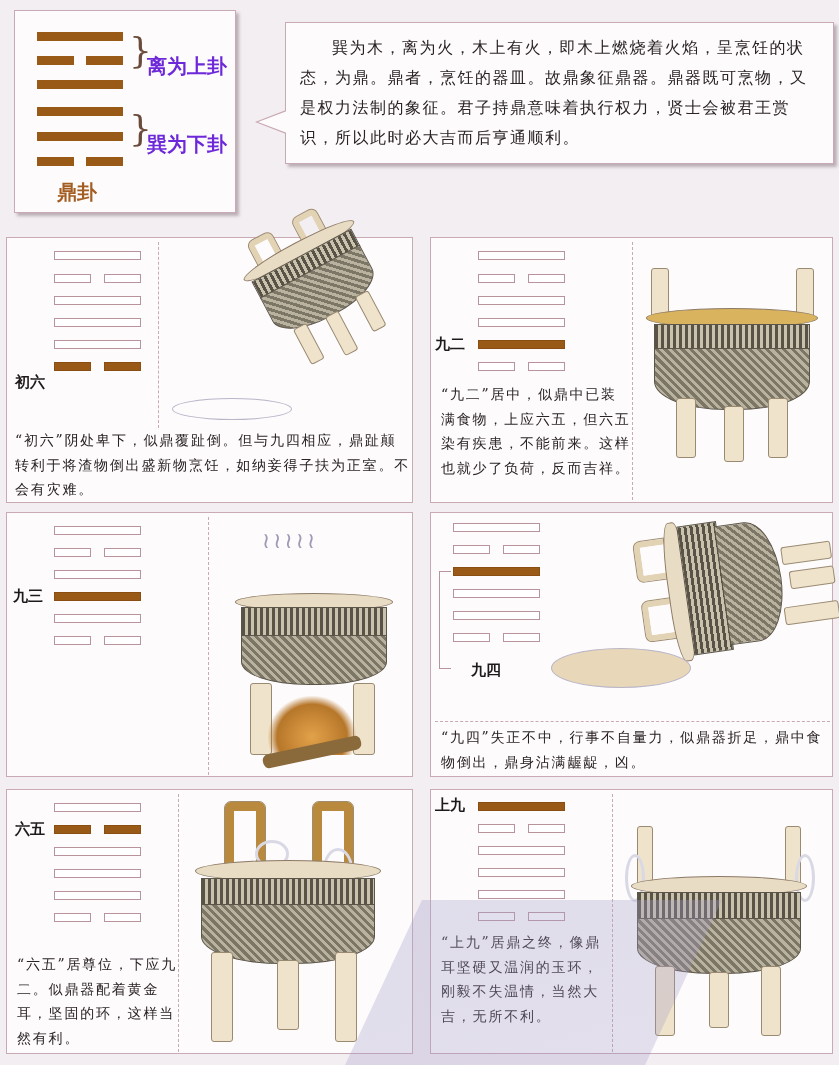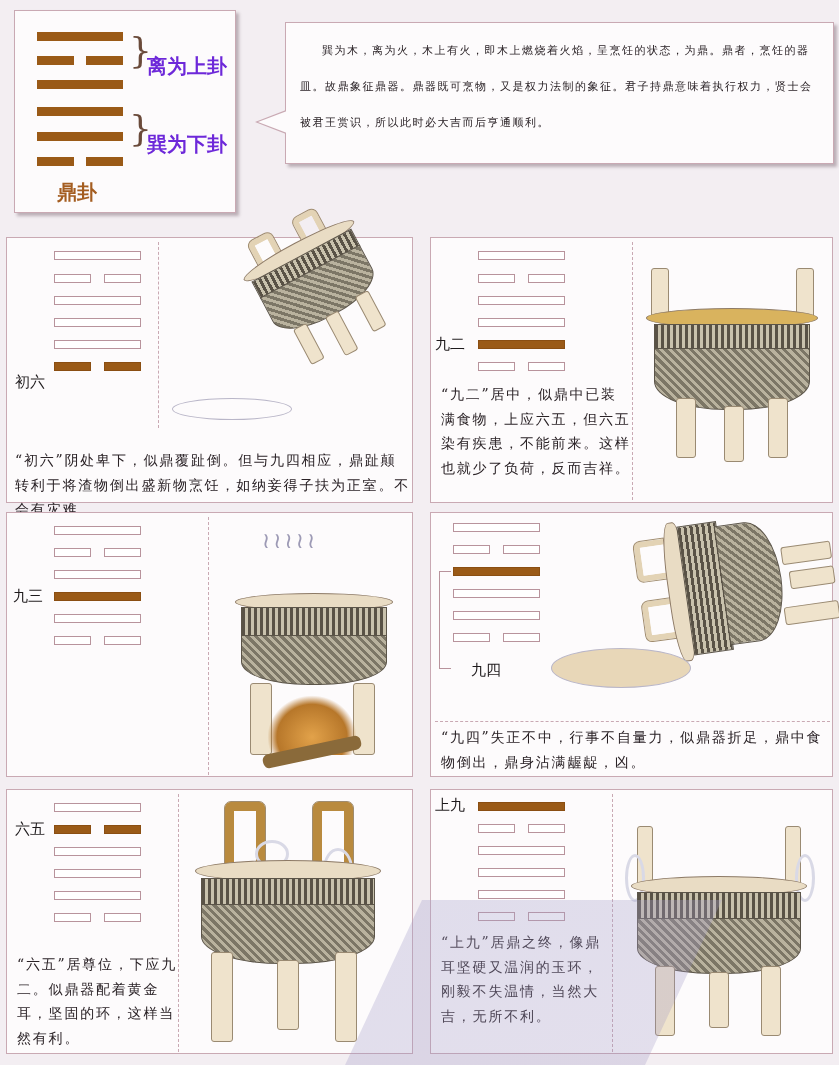--- a/index.html
+++ b/index.html
@@ -20,21 +20,21 @@
   
   #hex-card { left: 14px; top: 10px; width: 222px; height: 203px; }
   .bar { position: absolute; height: 9px; background: #9a5a17; }
   .brace { position: absolute; font-size: 36px; color: #6a4a3a; font-family: "DejaVu Serif", serif; line-height: 1; }
   .tri-label { position: absolute; font-size: 20px; font-weight: bold; color: #6d28d9; }
   .hex-name { position: absolute; font-size: 20px; font-weight: bold; color: #a45d20; }
 
   
   #intro { left: 285px; top: 22px; width: 549px; height: 142px; }
   #intro .txt { position: absolute; left: 14px; top: 10px; right: 14px;
-    font-family: Liberation Mono, monospace; font-size: 11px; line-height: 36px; text-indent: 2em; letter-spacing: 1.5px; }
+    font-family: Liberation Sans, sans-serif; font-size: 16px; line-height: 30px; text-indent: 2em; letter-spacing: 1.5px; }
   .pointer {
     position: absolute; left: 255px; top: 110px; width: 0; height: 0;
     border-top: 12px solid transparent; border-bottom: 12px solid transparent;
     border-right: 31px solid #c9a9b3;
   }
   .pointer-inner {
     position: absolute; left: 258px; top: 111px; width: 0; height: 0;
     border-top: 11px solid transparent; border-bottom: 11px solid transparent;
     border-right: 29px solid #fdfbfc;
   }
@@ -42,21 +42,21 @@
   
   .card { position: absolute; }
   .divider { position: absolute; width: 0; border-left: 1px dashed #c9a9b3; }
   .hline { position: absolute; height: 0; border-top: 1px dashed #c9a9b3; }
   .yang, .yin-l, .yin-r {
     position: absolute; height: 9px; border: 1px solid #b8939c; background: #fff;
   }
   .yang { width: 87px; }
   .yin-l, .yin-r { width: 37px; }
   .active { background: #9a5a17; border-color: #8a4e12; }
-  .line-label { position: absolute; font-size: 15px; font-weight: normal; color: #1e1a1c; }
+  .line-label { position: absolute; font-size: 15px; font-weight: bold; color: #1e1a1c; }
   .desc { position: absolute; font-family: "DejaVu Serif", serif; font-size: 14px; line-height: 24.5px; letter-spacing: 1.8px; color: #2a2226; }
 
   
   .ding { position: absolute; }
   .ding .rim { position: absolute; background: #e9dcc4; border: 1px solid #8d7a66; border-radius: 50%; }
   .ding .body { position: absolute; background: repeating-linear-gradient(45deg,#7c7666 0 3px,#b9b29e 3px 6px); border: 1px solid #5b5448; border-radius: 0 0 46% 46%; }
   .ding .band { position: absolute; background: repeating-linear-gradient(90deg,#595246 0 3px,#c9c2ad 3px 6px); border: 1px solid #5b5448; }
   .ding .leg { position: absolute; background: #efe3cc; border: 1px solid #9a8a72; border-radius: 3px; }
   .ding .ear { position: absolute; border: 6px solid #e3d3b5; border-bottom: none; border-radius: 6px 6px 0 0; outline: 1px solid #a08c6e; }
   .ding .ear.gold { border-color: #b98a3e; }
@@ -113,21 +113,21 @@
     <div class="ear" style="left:70px;top:-6px;width:26px;height:26px;"></div>
     <div class="rim" style="left:0;top:16px;width:125px;height:18px;"></div>
     <div class="band" style="left:6px;top:30px;width:113px;height:20px;"></div>
     <div class="body" style="left:6px;top:48px;width:113px;height:50px;"></div>
     <div class="leg" style="left:20px;top:92px;width:15px;height:40px;"></div>
     <div class="leg" style="left:54px;top:96px;width:15px;height:44px;"></div>
     <div class="leg" style="left:90px;top:92px;width:15px;height:40px;"></div>
   </div>
   <div class="spill" style="left:165px;top:160px;width:120px;height:22px;"></div>
 
-  <div class="desc" style="left:8px;top:190px;width:395px;margin-top:20px;">“初六”阴处卑下，似鼎覆趾倒。但与九四相应，鼎趾颠转利于将渣物倒出盛新物烹饪，如纳妾得子扶为正室。不会有灾难。</div>
+  <div class="desc" style="left:8px;top:190px;width:395px;">“初六”阴处卑下，似鼎覆趾倒。但与九四相应，鼎趾颠转利于将渣物倒出盛新物烹饪，如纳妾得子扶为正室。不会有灾难。</div>
 </div>
 
 <div class="panel card" style="left:430px;top:237px;width:403px;height:266px;">
   <div class="divider" style="left:201px;top:4px;height:258px;"></div>
   <div class="yang" style="left:47px;top:13px;"></div>
   <div class="yin-l" style="left:47px;top:36px;"></div>
   <div class="yin-r" style="left:97px;top:36px;"></div>
   <div class="yang" style="left:47px;top:58px;"></div>
   <div class="yang" style="left:47px;top:80px;"></div>
   <div class="yang active" style="left:47px;top:102px;"></div>

